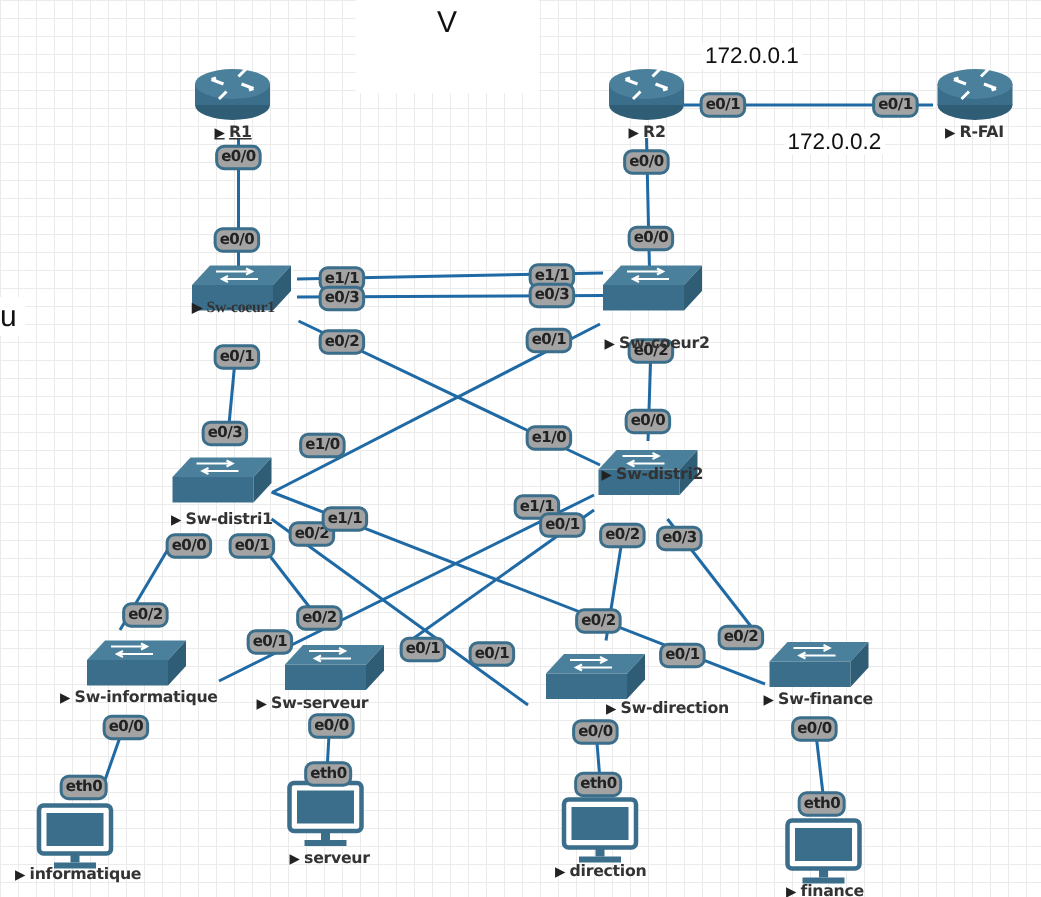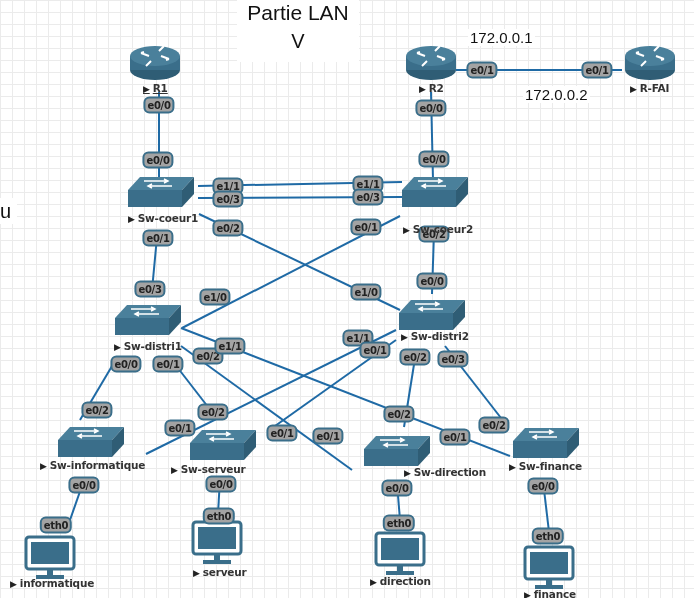--- a/index.html
+++ b/index.html
@@ -124,33 +124,32 @@
     <div class="port" style="left: 56px; top: 525px;">eth0</div>
     <div class="port" style="left: 221px; top: 484px;">e0/0</div>
     <div class="port" style="left: 219px; top: 516px;">eth0</div>
     <div class="port" style="left: 397px; top: 488px;">e0/0</div>
     <div class="port" style="left: 399px; top: 523px;">eth0</div>
     <div class="port" style="left: 543px; top: 486px;">e0/0</div>
     <div class="port" style="left: 548px; top: 536px;">eth0</div>
     <div class="node-label" style="left: 143px; top: 82px; text-decoration: underline;"><span class="tri">▶</span><span>R1</span></div>
     <div class="node-label" style="left: 419px; top: 82px;"><span class="tri">▶</span><span>R2</span></div>
     <div class="node-label" style="left: 630px; top: 82px;"><span class="tri">▶</span><span>R-FAI</span></div>
-    <div class="node-label" style="left: 128px; top: 212px;"><span class="tri">▶</span><span>Sw-coeur1</span></div>
+    <div class="node-label" style="left: 128px; top: 200px; font-family: Liberation Serif, serif;"><span class="tri">▶</span><span>Sw-coeur1</span></div>
     <div class="node-label" style="left: 403px; top: 223px;"><span class="tri">▶</span><span>Sw-coeur2</span></div>
     <div class="node-label" style="left: 114px; top: 340px;"><span class="tri">▶</span><span>Sw-distri1</span></div>
-    <div class="node-label" style="left: 401px; top: 330px;"><span class="tri">▶</span><span>Sw-distri2</span></div>
+    <div class="node-label" style="left: 401px; top: 310px;"><span class="tri">▶</span><span>Sw-distri2</span></div>
     <div class="node-label" style="left: 40px; top: 459px;"><span class="tri">▶</span><span>Sw-informatique</span></div>
     <div class="node-label" style="left: 171px; top: 463px;"><span class="tri">▶</span><span>Sw-serveur</span></div>
     <div class="node-label" style="left: 358px; top: 466px; margin-left: 46px;"><span class="tri">▶</span><span>Sw-direction</span></div>
     <div class="node-label" style="left: 509px; top: 460px;"><span class="tri">▶</span><span>Sw-finance</span></div>
     <div class="node-label" style="left: 10px; top: 577px;"><span class="tri">▶</span><span>informatique</span></div>
     <div class="node-label" style="left: 193px; top: 566px;"><span class="tri">▶</span><span>serveur</span></div>
     <div class="node-label" style="left: 370px; top: 575px;"><span class="tri">▶</span><span>direction</span></div>
     <div class="node-label" style="left: 524px; top: 588px;"><span class="tri">▶</span><span>finance</span></div>
   </div>
 
 <div class="title-box" style="left:237px;top:0px;width:122px;height:62px;text-align:center;">
-  <div style="font-size:21px;line-height:26px;">Partie LAN</div>
   <div style="font-size:20px;line-height:30px;">V</div>
 </div>
 <div class="title-box" style="left:0px;top:198px;font-size:20px;padding:0 6px 0 0;line-height:26px;">u</div>
 <div class="ip" style="left:468px;top:29px;">172.0.0.1</div>
 <div class="ip" style="left:523px;top:86px;">172.0.0.2</div>
 
 </body></html>

